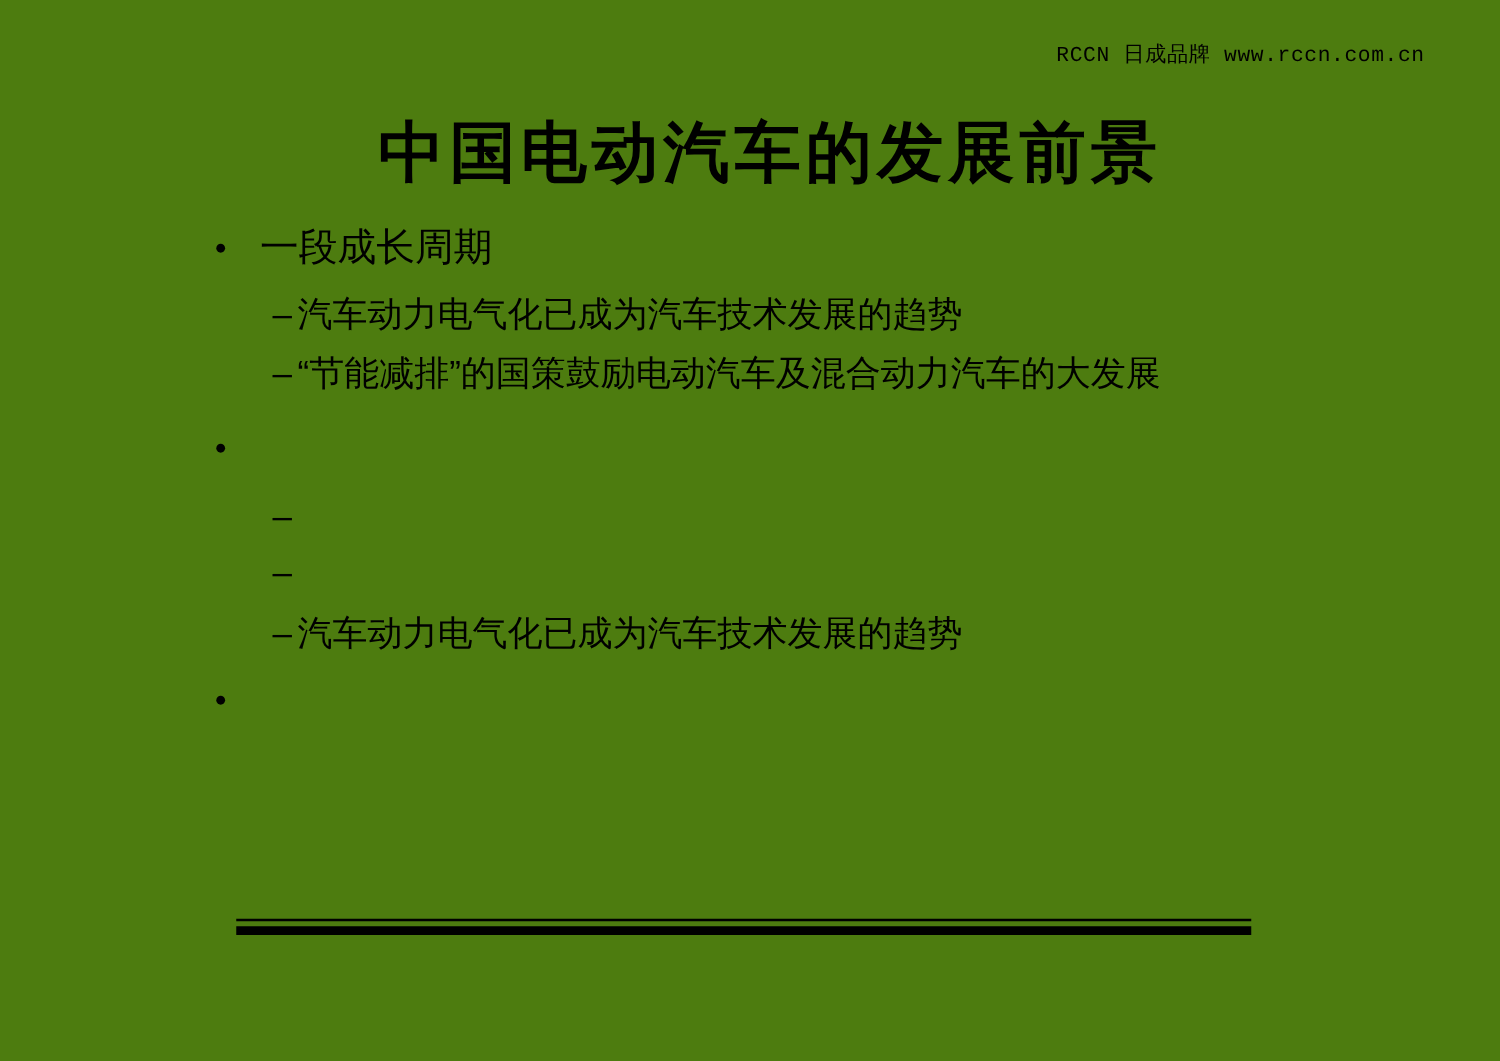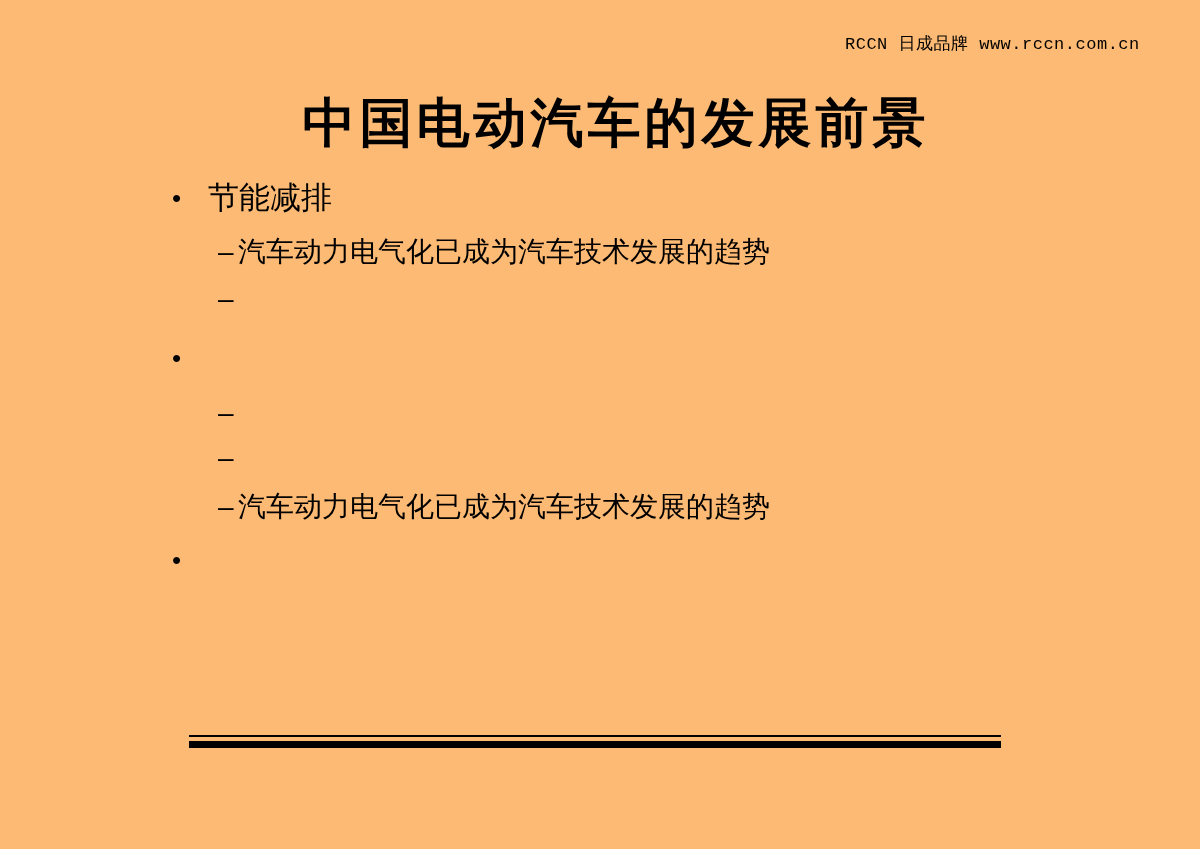--- a/index.html
+++ b/index.html
@@ -4,21 +4,21 @@
 <style>
   html, body {
     margin: 0;
     padding: 0;
     background: #ffffff;
   }
   .slide {
     position: relative;
     width: 1200px;
     height: 849px;
-    background: #fdba74;
+    background: #4d7c0f;
     color: #000000;
     font-family: "Liberation Sans", "DejaVu Sans", sans-serif;
     overflow: hidden;
   }
   .header-brand {
     position: absolute;
     top: 32px;
     left: 845px;
     font-family: "Liberation Mono", "DejaVu Sans Mono", monospace;
     font-size: 17px;
@@ -101,30 +101,31 @@
 <div class="slide">
 
   <div class="header-brand">RCCN 日成品牌 www.rccn.com.cn</div>
 
   <h1 class="slide-title">中国电动汽车的发展前景</h1>
 
   <div class="content">
 
     <div class="item level1">
       <span class="marker">•</span>
-      <span class="text">节能减排</span>
+      <span class="text">一段成长周期</span>
     </div>
 
     <div class="item level2">
       <span class="marker">–</span>
       <span class="text">汽车动力电气化已成为汽车技术发展的趋势</span>
     </div>
 
     <div class="item level2">
       <span class="marker">–</span>
+      <span class="text">“节能减排”的国策鼓励电动汽车及混合动力汽车的大发展</span>
     </div>
 
     <div class="item level1">
       <span class="marker">•</span>
     </div>
 
     <div class="item level2">
       <span class="marker">–</span>
     </div>
 

